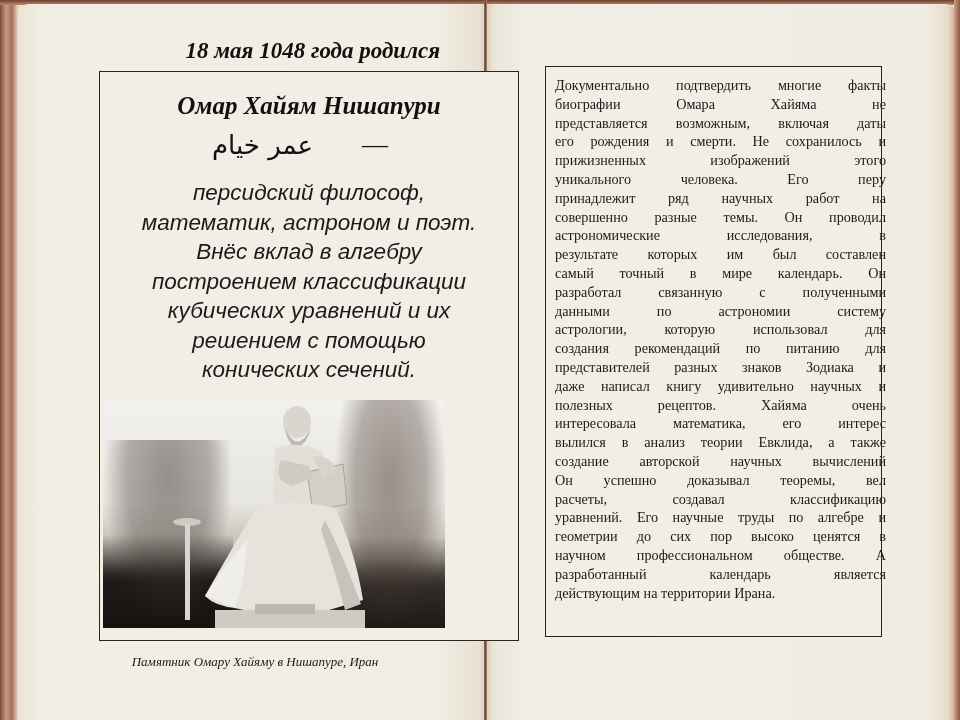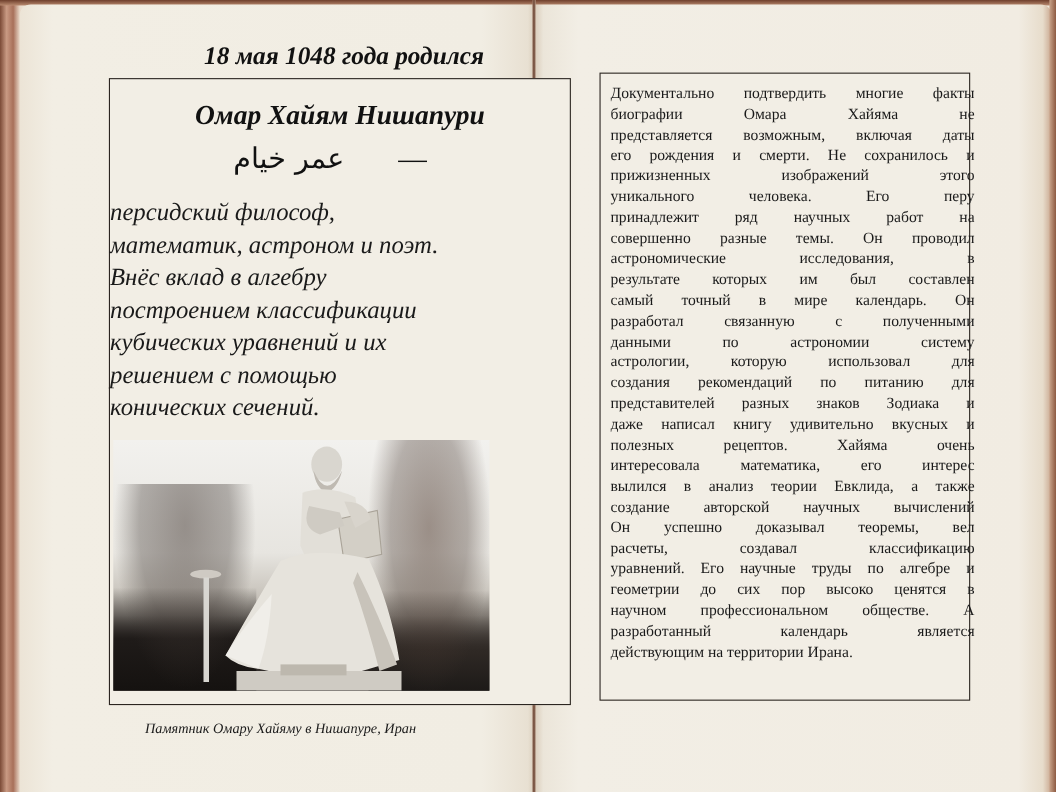--- a/index.html
+++ b/index.html
@@ -70,22 +70,22 @@
     font-size: 26px; color: #111;
     direction: rtl;
   }
   .dash {
     position: absolute; left: 262px; top: 0;
     font-family: "Liberation Serif", serif;
     font-size: 26px; color: #111;
   }
   .description {
     position: absolute; left: 0; top: 106px; width: 100%;
-    text-align: left;
-    font-family: Liberation Serif, serif;
+    text-align: center;
+    font-family: Liberation Sans, sans-serif;
     font-style: italic;
     font-size: 22.5px; line-height: 29.5px; color: #1a1a1a;
   }
   .description div { white-space: nowrap; }
   .photo {
     position: absolute; left: 3px; top: 328px; width: 342px; height: 228px;
     overflow: hidden;
     background: linear-gradient(180deg, #f2f1ee 0%, #e7e5e0 45%, #b9b3aa 70%, #3a3431 85%, #2a2624 100%);
   }
   .photo .trees-left {
@@ -206,21 +206,21 @@
       <div class="line">принадлежит ряд научных работ на</div>
       <div class="line">совершенно разные темы. Он проводил</div>
       <div class="line">астрономические исследования, в</div>
       <div class="line">результате которых им был составлен</div>
       <div class="line">самый точный в мире календарь. Он</div>
       <div class="line">разработал связанную с полученными</div>
       <div class="line">данными по астрономии систему</div>
       <div class="line">астрологии, которую использовал для</div>
       <div class="line">создания рекомендаций по питанию для</div>
       <div class="line">представителей разных знаков Зодиака и</div>
-      <div class="line">даже написал книгу удивительно вкусных и</div>
+      <div class="line">даже написал книгу удивительно научных и</div>
       <div class="line">полезных рецептов. Хайяма очень</div>
       <div class="line">интересовала математика, его интерес</div>
       <div class="line">вылился в анализ теории Евклида, а также</div>
       <div class="line">создание авторской научных вычислений</div>
       <div class="line">Он успешно доказывал теоремы, вел</div>
       <div class="line">расчеты, создавал классификацию</div>
       <div class="line">уравнений. Его научные труды по алгебре и</div>
       <div class="line">геометрии до сих пор высоко ценятся в</div>
       <div class="line">научном профессиональном обществе. А</div>
       <div class="line">разработанный календарь является</div>

